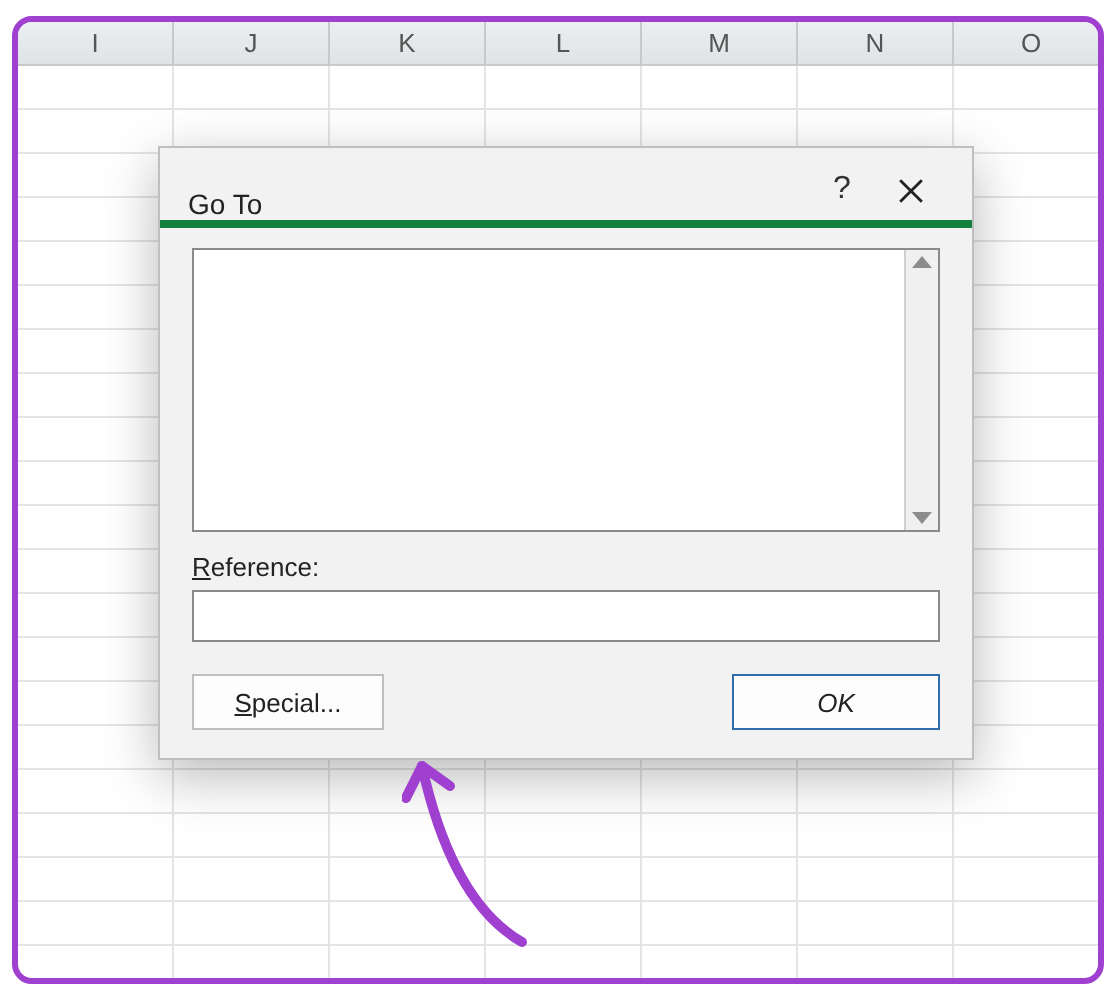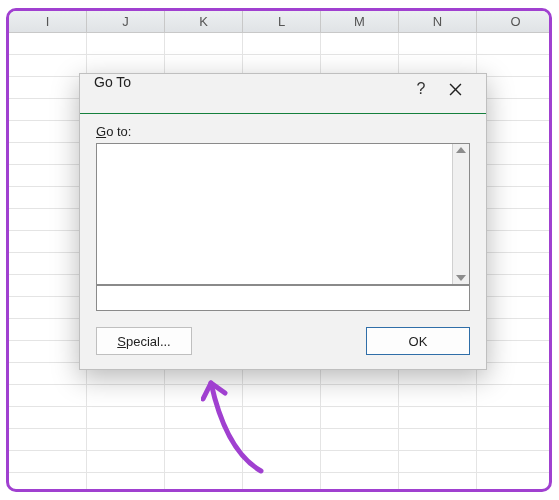--- a/index.html
+++ b/index.html
@@ -56,24 +56,24 @@
   .dialog {
     position: absolute;
     top: 62px; left: 70px;
     width: 408px;
     background: #f2f2f2;
     border: 1px solid #bfbfbf;
     box-shadow: 0 8px 26px rgba(0,0,0,0.28);
   }
   .titlebar {
     display: flex;
-    align-items: flex-start;
+    align-items: flex-end;
     height: 40px;
     padding: 0 14px;
-    border-bottom: 1px solid #15803d;
+    border-bottom: 4px solid #15803d;
   }
   .titlebar .title {
     font-size: 14px;
     color: #222;
     flex: 1;
   }
   .titlebar .help, .titlebar .close {
     width: 34px; height: 30px;
     display: flex; align-items: center; justify-content: center;
     font-size: 16px; color: #333;
@@ -140,20 +140,21 @@
     color: #222;
     cursor: pointer;
     display: flex;
     align-items: center;
     justify-content: center;
   }
   .btn .ul { text-decoration: underline; }
   .btn.ok {
     border: 1.5px solid #2f6ea8;
     min-width: 104px;
+    font-style: italic;
   }
   .spacer { flex: 1; }
   
   .arrow-annot {
     position: absolute;
     left: 192px; top: 360px;
     width: 80px; height: 110px;
     pointer-events: none;
   }
 </style>
@@ -370,29 +371,29 @@
       <span class="title">Go To</span>
       <span class="help">?</span>
       <span class="close">
         <svg viewBox="0 0 12 12">
           <line x1="1" y1="1" x2="11" y2="11" stroke="#222" stroke-width="1.3"></line>
           <line x1="11" y1="1" x2="1" y2="11" stroke="#222" stroke-width="1.3"></line>
         </svg>
       </span>
     </div>
     <div class="content">
-      <div class="label">
-        <span class="ul">G</span><span>o to:</span>
-      </div>
       <div class="listbox-wrap">
         <div class="listbox"></div>
         <div class="scrollbar">
           <div class="scroll-arrow up"></div>
           <div class="scroll-arrow down"></div>
         </div>
+      </div>
+      <div class="label ref-label">
+        <span class="ul">R</span><span>eference:</span>
       </div>
       <input class="ref-input" type="text" value="" style="">
       <div class="buttons">
         <button class="btn">
           <span class="ul">S</span>
             <span>pecial...</span>
         </button>
         <span class="spacer"></span>
         <button class="btn ok">OK</button>
       </div>

